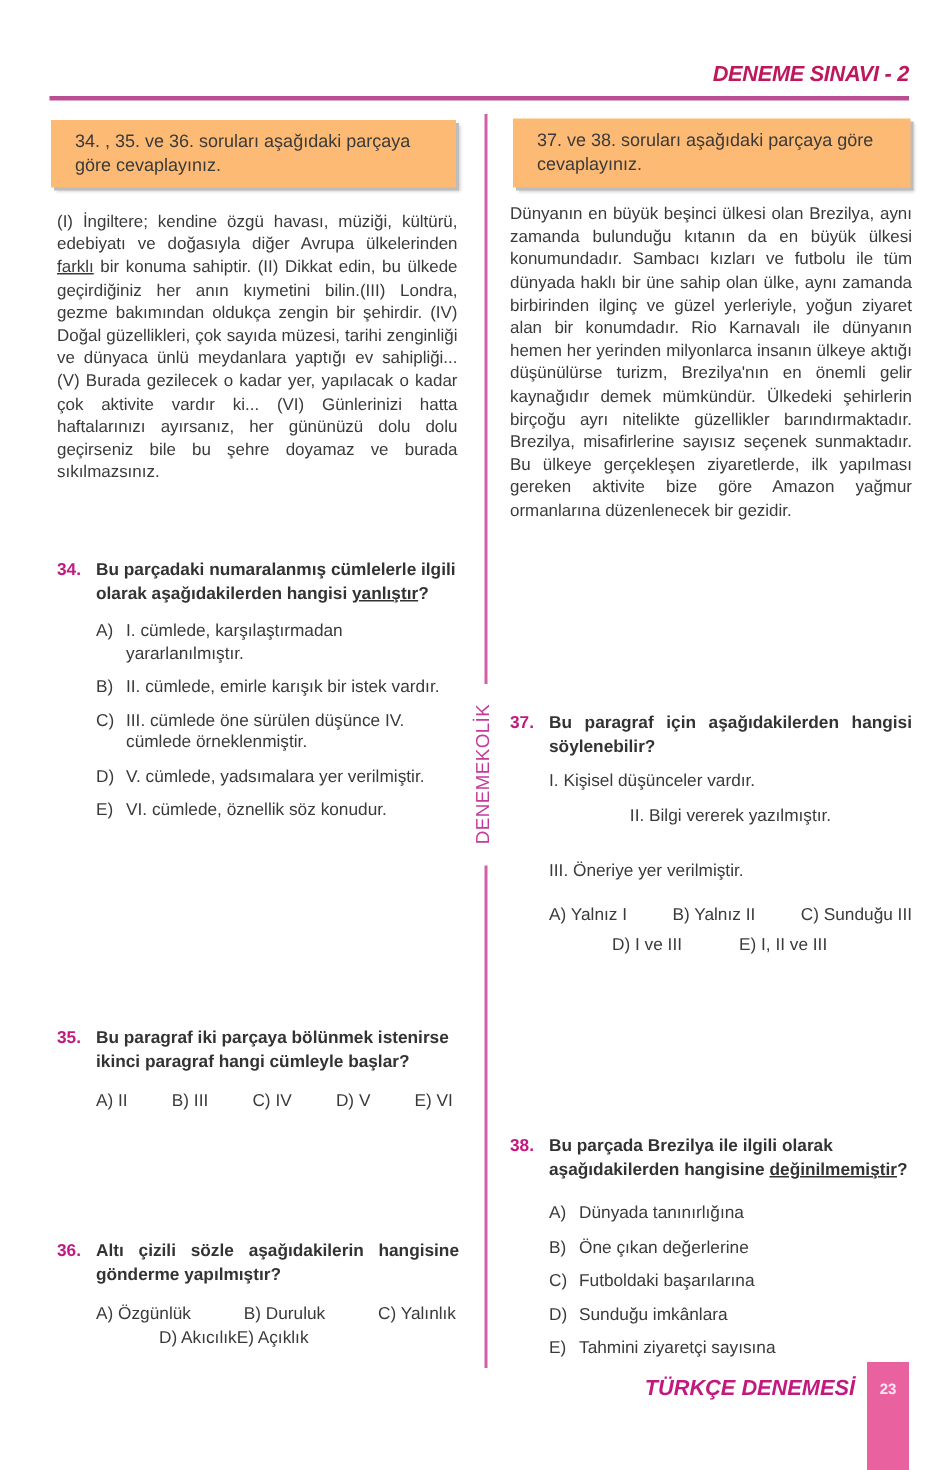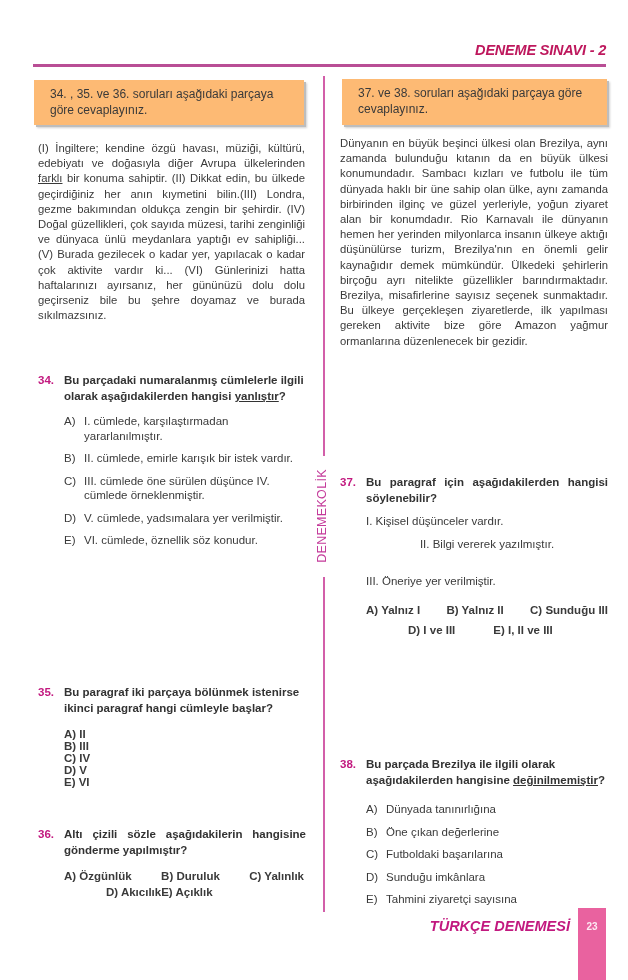--- a/index.html
+++ b/index.html
@@ -47,21 +47,21 @@
     .passage-right { left: 340px; top: 136px; width: 268px; }
     .u { text-decoration: underline; text-align: center; }
     .q { position: absolute; font-size: 11.5px; color: #3a3a3a; }
     .q-head { display: flex; font-weight: bold; line-height: 16px; }
     .q-num { color: #c2197f; width: 26px; flex: 0 0 26px; }
     .q-text { flex: 1; color: #333; }
     .opts { margin-left: 26px; }
     .opt { display: flex; line-height: 14.5px; }
     .opt-letter { flex: 0 0 20px; }
     .opt-text { flex: 1; }
-    .row { display: flex; font-weight: bold; }
+    .row { display: flex; }
     .footer-title {
       position: absolute; right: 58px; top: 918px;
       font-size: 14.5px; font-weight: bold; font-style: italic; color: #c2197f;
     }
     .page-tab {
       position: absolute; left: 578px; top: 908px; width: 28px; height: 72px; background: #e9629f;
     }
     .page-num {
       position: absolute; left: 578px; top: 921px; width: 28px; text-align: center;
       font-size: 10px; font-weight: bold; color: #fce8f2;
@@ -108,21 +108,21 @@
         <span class="opt-text">VI. cümlede, öznellik söz konudur.</span>
       </div>
   </div>
 </div>
 
 <div class="q" style="left:38px; top:684px; width:268px;">
   <div class="q-head">
     <span class="q-num">35.</span>
     <span class="q-text">Bu paragraf iki parçaya bölünmek istenirse ikinci paragraf hangi cümleyle başlar?</span>
   </div>
-  <div class="opts row" style="margin-top:12px; justify-content:space-between; width:238px;flex-direction:column;">
+  <div class="opts row" style="margin-top:12px; justify-content:space-between; width:238px;">
     <div><span>A)</span> <span>II</span></div>
     <div><span>B)</span> <span>III</span></div>
     <div><span>C)</span> <span>IV</span></div>
     <div><span>D)</span> <span>V</span></div>
     <div><span>E)</span> <span>VI</span></div>
   </div>
 </div>
 
 <div class="q" style="left:38px; top:826px; width:268px;">
   <div class="q-head">

